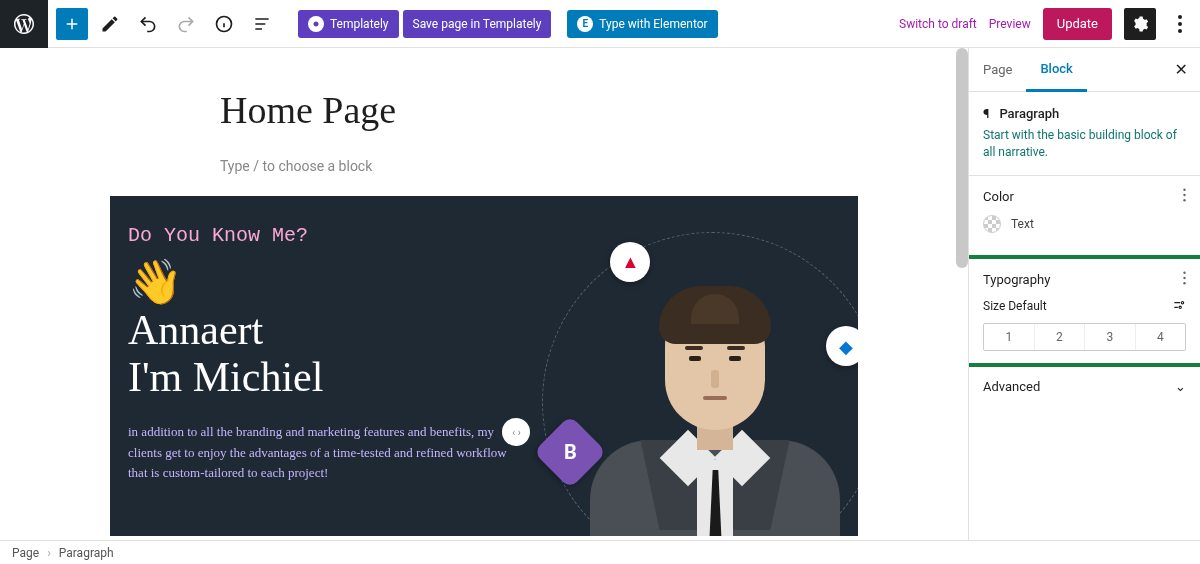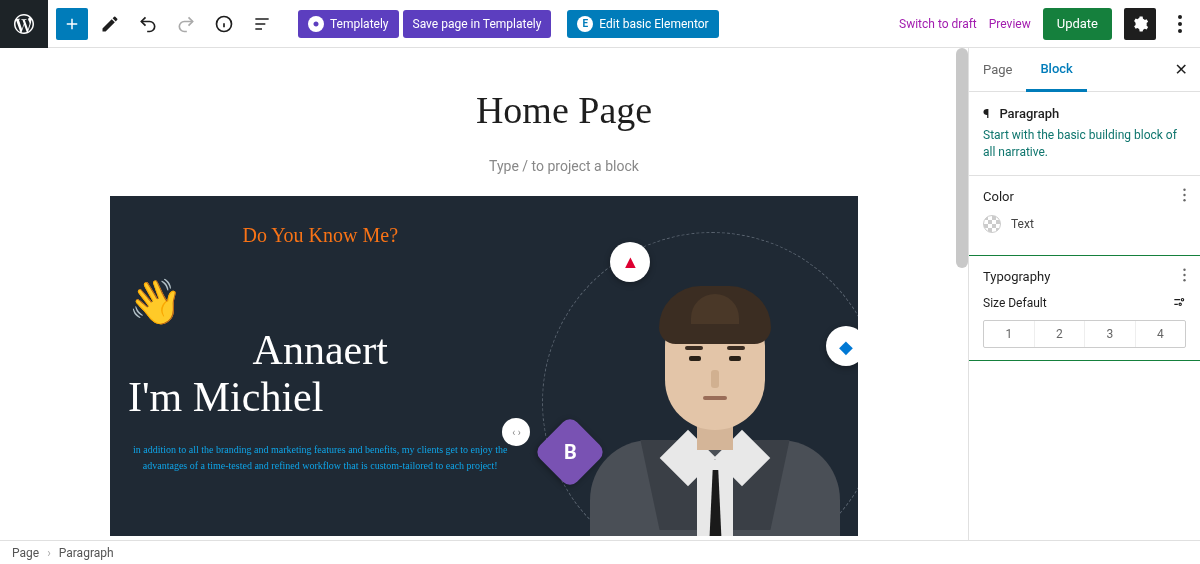--- a/index.html
+++ b/index.html
@@ -13,40 +13,40 @@
   .add-btn { width: 32px; height: 32px; background: #007cba; color: #fff; display: flex; align-items: center; justify-content: center; border-radius: 2px; cursor: pointer; }
   .tb-icon { width: 32px; height: 32px; display: flex; align-items: center; justify-content: center; color: #1e1e1e; cursor: pointer; }
   .tb-icon.dim { color: #aaa; }
   .tb-btn { height: 28px; padding: 0 10px; display: inline-flex; align-items: center; gap: 6px; font-size: 12px; color: #fff; border-radius: 3px; cursor: pointer; margin-right: 4px; }
   .tb-btn.purple { background: #5c3ebf; }
   .tb-btn.blue { background: #007cba; }
   .tb-btn .circ { width: 16px; height: 16px; border-radius: 50%; background: #fff; display: flex; align-items: center; justify-content: center; color: #5c3ebf; font-size: 10px; font-weight: bold; }
   .tb-btn .circ.blue { color: #007cba; }
   .tb-right { margin-left: auto; display: flex; align-items: center; gap: 12px; padding-right: 8px; }
   .tb-link { font-size: 12px; color: #a21caf; cursor: pointer; }
-  .update-btn { height: 32px; padding: 0 14px; background: #15803d; color: #fff; font-size: 13px; border-radius: 3px; display: flex; align-items: center; cursor: pointer; }
+  .update-btn { height: 32px; padding: 0 14px; background: #be185d; color: #fff; font-size: 13px; border-radius: 3px; display: flex; align-items: center; cursor: pointer; }
   .gear-btn { width: 32px; height: 32px; background: #1e1e1e; color: #fff; display: flex; align-items: center; justify-content: center; border-radius: 2px; cursor: pointer; }
   .dots-btn { width: 24px; height: 32px; display: flex; align-items: center; justify-content: center; color: #1e1e1e; cursor: pointer; }
 
   
   .main { display: flex; height: 492px; }
   .canvas-wrap { flex: 1; position: relative; overflow: hidden; }
   .scrollbar-fake { position: absolute; right: 0; top: 0; width: 12px; height: 220px; background: #c8c8c8; border-radius: 6px; }
-  .canvas { padding: 40px 60px 0; position: relative; text-align: center; }
+  .canvas { padding: 40px 60px 0; position: relative; }
   .title { font-family: "Times New Roman", serif; font-size: 38px; font-weight: 300; color: #1e1e1e; margin-bottom: 26px; margin-left: 160px; }
   .placeholder { font-size: 14px; color: #888; margin-left: 160px; margin-bottom: 22px; position: relative; }
   .inline-add { position: absolute; right: 208px; top: 168px; width: 22px; height: 22px; background: #1e1e1e; color: #fff; display: flex; align-items: center; justify-content: center; font-size: 14px; cursor: pointer; }
   .cursor-pointer { position: absolute; right: 218px; top: 150px; font-size: 12px; color:#000; }
 
   .hero { background: #1f2934; margin: 0 50px; padding: 28px 18px; position: relative; height: 340px; overflow: hidden; display:flex; }
   .hero-left { width: 54%; }
-  .eyebrow { font-family: Liberation Serif, serif; color: #f97316; font-size: 20px; margin-bottom: 32px; }
+  .eyebrow { font-family: Liberation Mono, monospace; color: #f9a8d4; font-size: 20px; margin-bottom: 12px; }
   .headline { font-family: "Times New Roman", serif; color: #fff; font-size: 42px; line-height: 1.1; margin-bottom: 22px; display: flex; flex-wrap: wrap; align-items: center; }
   .wave { font-size: 44px; margin-right: 16px; }
-  .body-copy { color: #0ea5e9; font-size: 10px; line-height: 1.6; max-width: 410px; font-family: "Times New Roman", serif; }
+  .body-copy { color: #c4b5fd; font-size: 13px; line-height: 1.6; max-width: 410px; font-family: "Times New Roman", serif; }
   .hero-right { flex:1; position: relative; }
   .orbit { position: absolute; left: 30px; top: 8px; width: 340px; height: 340px; border: 1px dashed #5a6470; border-radius: 50%; }
   .badge { position: absolute; width: 40px; height: 40px; background: #fff; border-radius: 50%; display: flex; align-items: center; justify-content: center; font-size: 18px; box-shadow: 0 2px 6px rgba(0,0,0,.3); }
   .badge.red { top: 18px; left: 98px; color: #dd0031; }
   .badge.bluevs { top: 102px; right: -26px; color: #0078d4; }
   .badge.bs { bottom: 30px; left: 32px; width: 52px; height: 52px; transform: rotate(45deg); border-radius: 10px; background: #7952b3; }
   .badge.bs span { transform: rotate(-45deg); color:#fff; font-size:20px; font-weight:bold; }
   .carousel-ctrl { position: absolute; left: -10px; bottom: 62px; width: 28px; height: 28px; background: #fff; border-radius: 50%; display: flex; font-size: 10px; color: #888; align-items: center; justify-content: center; }
   .man { position: absolute; left: 78px; top: 26px; width: 250px; height: 320px; }
   .man .suit { position:absolute; bottom:0; left:0; right:0; height:130px; background:#4a4f56; border-radius: 60px 60px 0 0; }
@@ -69,21 +69,21 @@
 
   
   .sidebar { width: 232px; border-left: 1px solid #e0e0e0; background: #fff; display: flex; flex-direction: column; font-size: 13px; color: #1e1e1e; }
   .sb-tabs { display: flex; align-items: center; border-bottom: 1px solid #e0e0e0; height: 44px; }
   .sb-tab { padding: 0 14px; height: 100%; display: flex; align-items: center; color: #666; cursor: pointer; }
   .sb-tab.active { color: #007cba; border-bottom: 3px solid #007cba; margin-bottom:-1px; font-weight:500; }
   .sb-close { margin-left: auto; padding: 0 12px; cursor: pointer; color:#1e1e1e; font-size:16px; }
   .sb-block { padding: 14px 14px; border-bottom: 1px solid #e0e0e0; }
   .sb-block-title { display: flex; align-items: center; gap: 10px; font-weight: 500; margin-bottom: 6px; }
   .sb-block-desc { font-size: 12px; color: #0f766e; line-height: 1.4; }
-  .sb-section { padding: 12px 14px; border-bottom: 1px solid #15803d; }
+  .sb-section { padding: 12px 14px; border-bottom: 4px solid #15803d; }
   .sb-section-head { display: flex; align-items: center; justify-content: space-between; margin-bottom: 10px; }
   .sb-section-head .dots { color: #666; cursor: pointer; }
   .color-item { display: flex; align-items: center; gap: 10px; margin-bottom: 10px; font-size: 12px; color:#444; cursor:pointer; }
   .swatch { width: 18px; height: 18px; border-radius: 50%; border: 1px solid #ccc; background: repeating-conic-gradient(#ccc 0 25%, #fff 0 50%) 0/8px 8px; }
   .size-row { display:flex; align-items:center; justify-content:space-between; margin-top: 10px; font-size:12px;gap:28px; }
   .sliders-icon { font-size:12px; cursor:pointer; }
   .size-grid { display:flex; border:1px solid #ccc; border-radius:2px; margin-top:8px; }
   .size-cell { flex:1; text-align:center; padding:6px 0; font-size:12px; color:#666; border-right:1px solid #eee; cursor:pointer; }
   .size-cell:last-child { border-right:none; }
   .sb-adv { padding: 12px 14px; display:flex; justify-content:space-between; align-items:center; cursor:pointer; }
@@ -140,21 +140,21 @@
   <div style="display:flex; margin-left:12px;">
     <div class="tb-btn purple">
       <span class="circ">⏺</span>
       <span>Templately</span>
     </div>
     <div class="tb-btn purple">
       <span>Save page in Templately</span>
     </div>
     <div class="tb-btn blue" style="margin-left:12px;">
       <span class="circ blue">E</span>
-      <span>Edit basic Elementor</span>
+      <span>Type with Elementor</span>
     </div>
   </div>
   <div class="tb-right">
     <span class="tb-link">Switch to draft</span>
     <span class="tb-link">Preview</span>
     <div class="update-btn">Update</div>
     <div class="gear-btn">
       <svg width="18" height="18" viewBox="0 0 24 24" fill="#fff">
           <path d="M12 8a4 4 0 1 0 0 8 4 4 0 0 0 0-8zm8.94 4a7 7 0 0 0-.14-1.4l2.03-1.58-2-3.46-2.39.96a7 7 0 0 0-2.42-1.4L15.5 2h-4l-.52 2.12a7 7 0 0 0-2.42 1.4l-2.39-.96-2 3.46L6.2 10.6A7 7 0 0 0 6.06 12c0 .48.05.94.14 1.4l-2.03 1.58 2 3.46 2.39-.96c.72.6 1.54 1.08 2.42 1.4L11.5 22h4l.52-2.12a7 7 0 0 0 2.42-1.4l2.39.96 2-3.46-2.03-1.58c.09-.46.14-.92.14-1.4z"></path>
         </svg>
@@ -167,21 +167,21 @@
         </svg>
     </div>
   </div>
 </div>
 
 <div class="main">
   <div class="canvas-wrap">
     <div class="scrollbar-fake"></div>
     <div class="canvas">
       <div class="title">Home Page</div>
-      <div class="placeholder">Type / to project a block</div>
+      <div class="placeholder">Type / to choose a block</div>
       <div class="cursor-pointer">↖</div>
       <div class="inline-add">
         <svg width="12" height="12" viewBox="0 0 24 24" fill="#fff">
             <path d="M11 5h2v14h-2z"></path>
             <path d="M5 11h14v2H5z"></path>
           </svg>
       </div>
 
       <div class="hero">
         <div class="hero-left">
@@ -275,20 +275,24 @@
             </svg>
         </span>
       </div>
       <div class="size-grid">
         <div class="size-cell">1</div>
         <div class="size-cell">2</div>
         <div class="size-cell">3</div>
         <div class="size-cell">4</div>
       </div>
     </div>
+    <div class="sb-adv">
+      <span>Advanced</span>
+      <span>⌄</span>
+    </div>
   </div>
 </div>
 
 <div class="footer">
   <span>Page</span>
   <span class="chev">›</span>
   <span>Paragraph</span>
 </div>
 
 </body></html>

